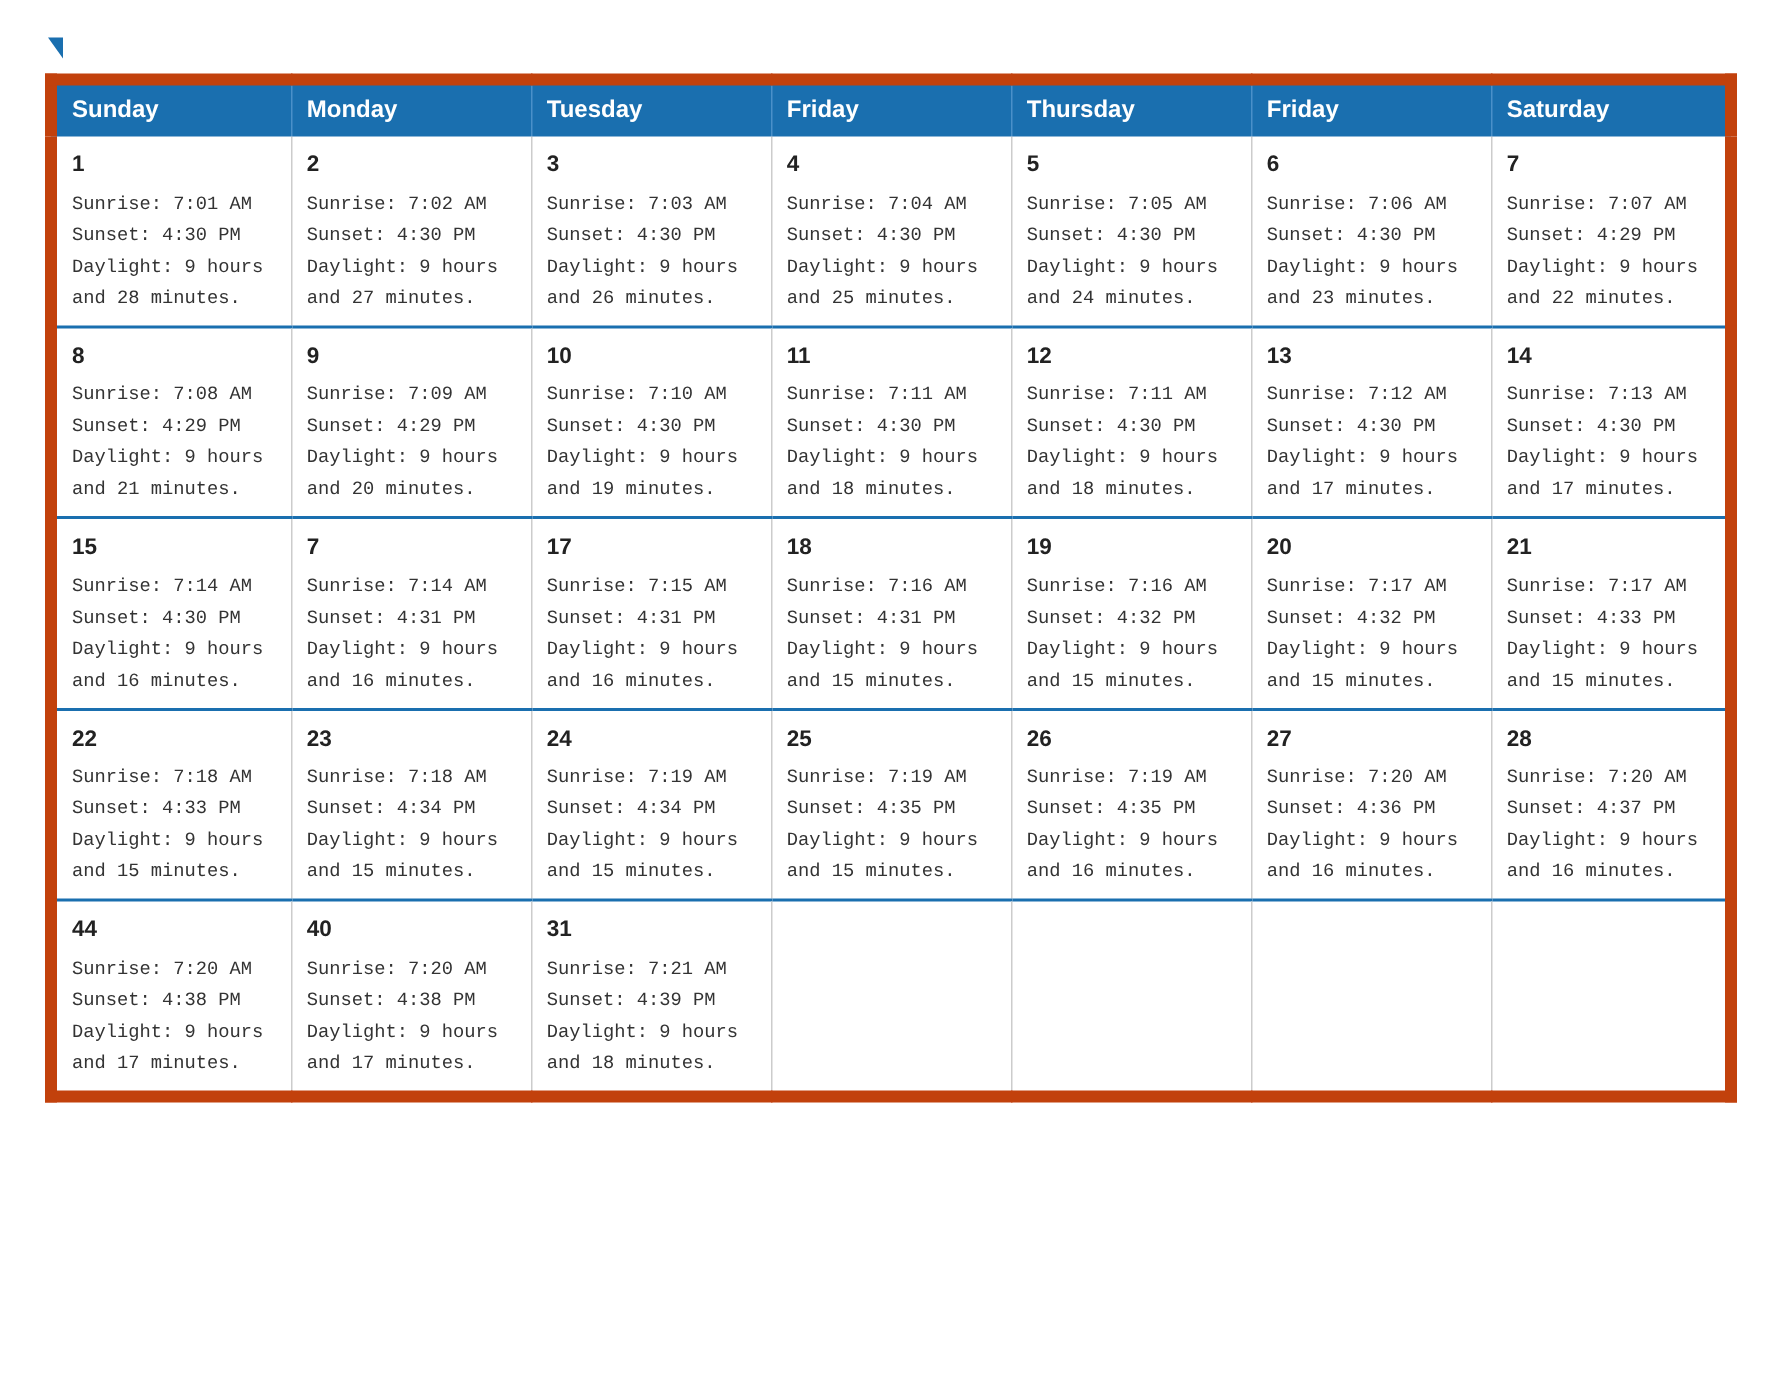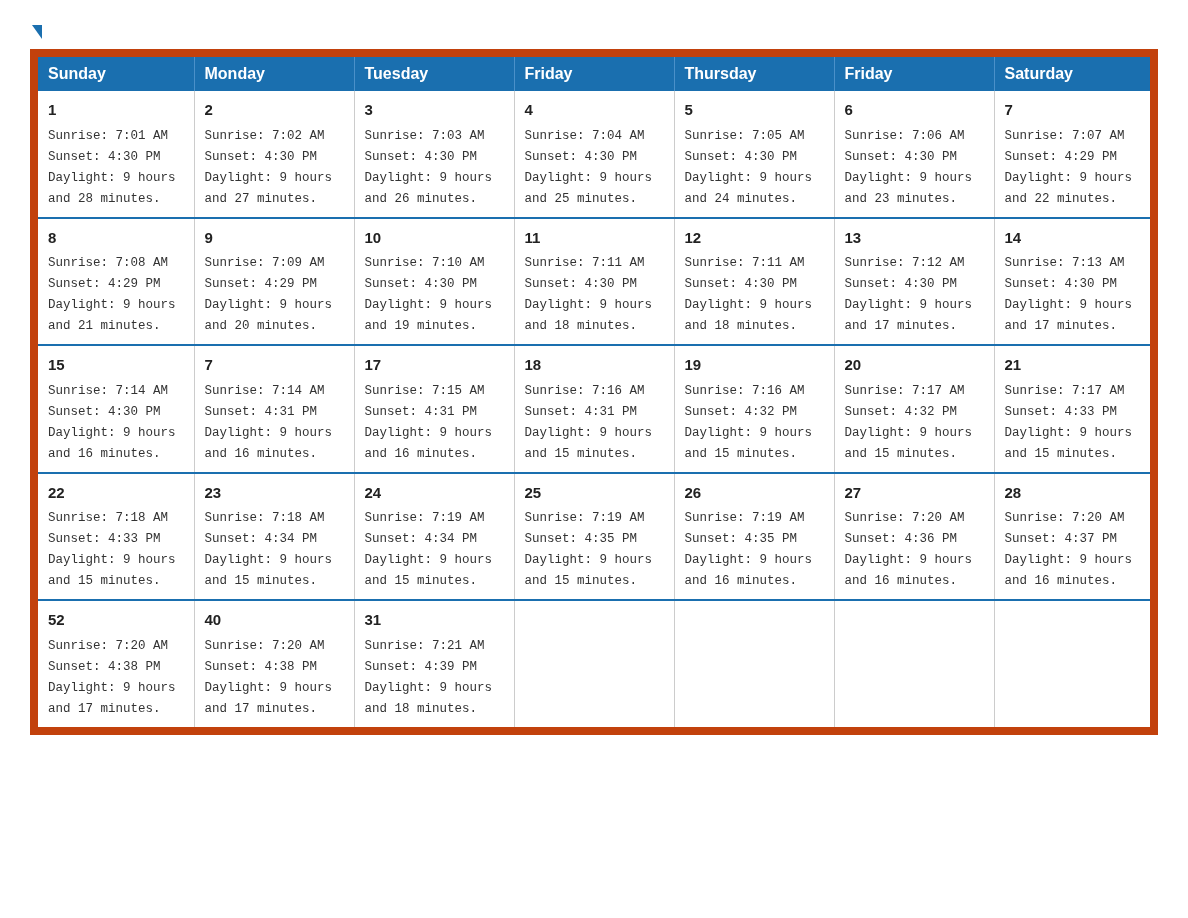--- a/index.html
+++ b/index.html
@@ -166,21 +166,21 @@
       <tr>
         <td><span class="day-num">22</span><span class="day-info">Sunrise: 7:18 AM<br>Sunset: 4:33 PM<br>Daylight: 9 hours<br>and 15 minutes.</span></td>
         <td><span class="day-num">23</span><span class="day-info">Sunrise: 7:18 AM<br>Sunset: 4:34 PM<br>Daylight: 9 hours<br>and 15 minutes.</span></td>
         <td><span class="day-num">24</span><span class="day-info">Sunrise: 7:19 AM<br>Sunset: 4:34 PM<br>Daylight: 9 hours<br>and 15 minutes.</span></td>
         <td><span class="day-num">25</span><span class="day-info">Sunrise: 7:19 AM<br>Sunset: 4:35 PM<br>Daylight: 9 hours<br>and 15 minutes.</span></td>
         <td><span class="day-num">26</span><span class="day-info">Sunrise: 7:19 AM<br>Sunset: 4:35 PM<br>Daylight: 9 hours<br>and 16 minutes.</span></td>
         <td><span class="day-num">27</span><span class="day-info">Sunrise: 7:20 AM<br>Sunset: 4:36 PM<br>Daylight: 9 hours<br>and 16 minutes.</span></td>
         <td><span class="day-num">28</span><span class="day-info">Sunrise: 7:20 AM<br>Sunset: 4:37 PM<br>Daylight: 9 hours<br>and 16 minutes.</span></td>
       </tr>
       <tr>
-        <td><span class="day-num">52</span><span class="day-info">Sunrise: 7:20 AM<br>Sunset: 4:38 PM<br>Daylight: 9 hours<br>and 17 minutes.</span></td>
+        <td><span class="day-num">44</span><span class="day-info">Sunrise: 7:20 AM<br>Sunset: 4:38 PM<br>Daylight: 9 hours<br>and 17 minutes.</span></td>
         <td><span class="day-num">40</span><span class="day-info">Sunrise: 7:20 AM<br>Sunset: 4:38 PM<br>Daylight: 9 hours<br>and 17 minutes.</span></td>
         <td><span class="day-num">31</span><span class="day-info">Sunrise: 7:21 AM<br>Sunset: 4:39 PM<br>Daylight: 9 hours<br>and 18 minutes.</span></td>
         <td class="empty-cell"></td>
         <td class="empty-cell"></td>
         <td class="empty-cell"></td>
         <td class="empty-cell"></td>
       </tr>
     </tbody>
 </table>
 

